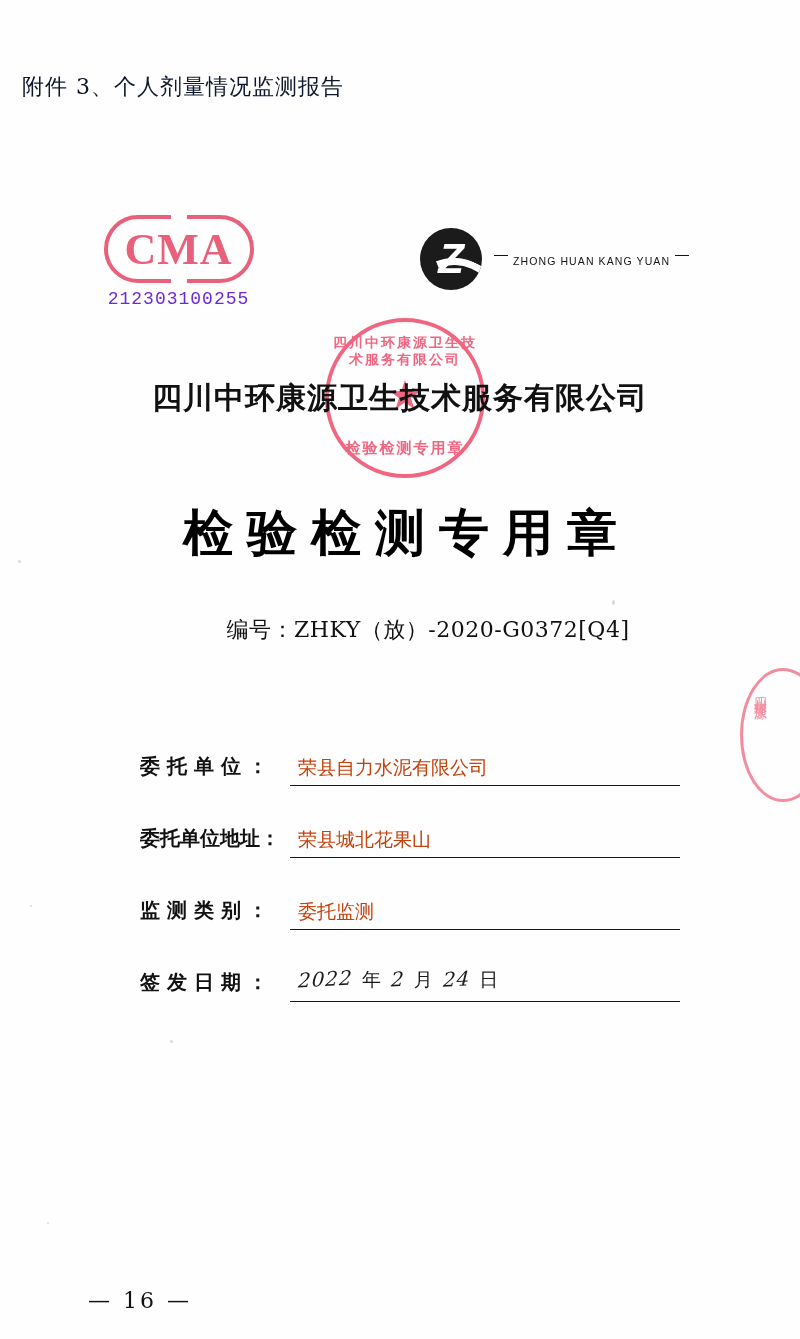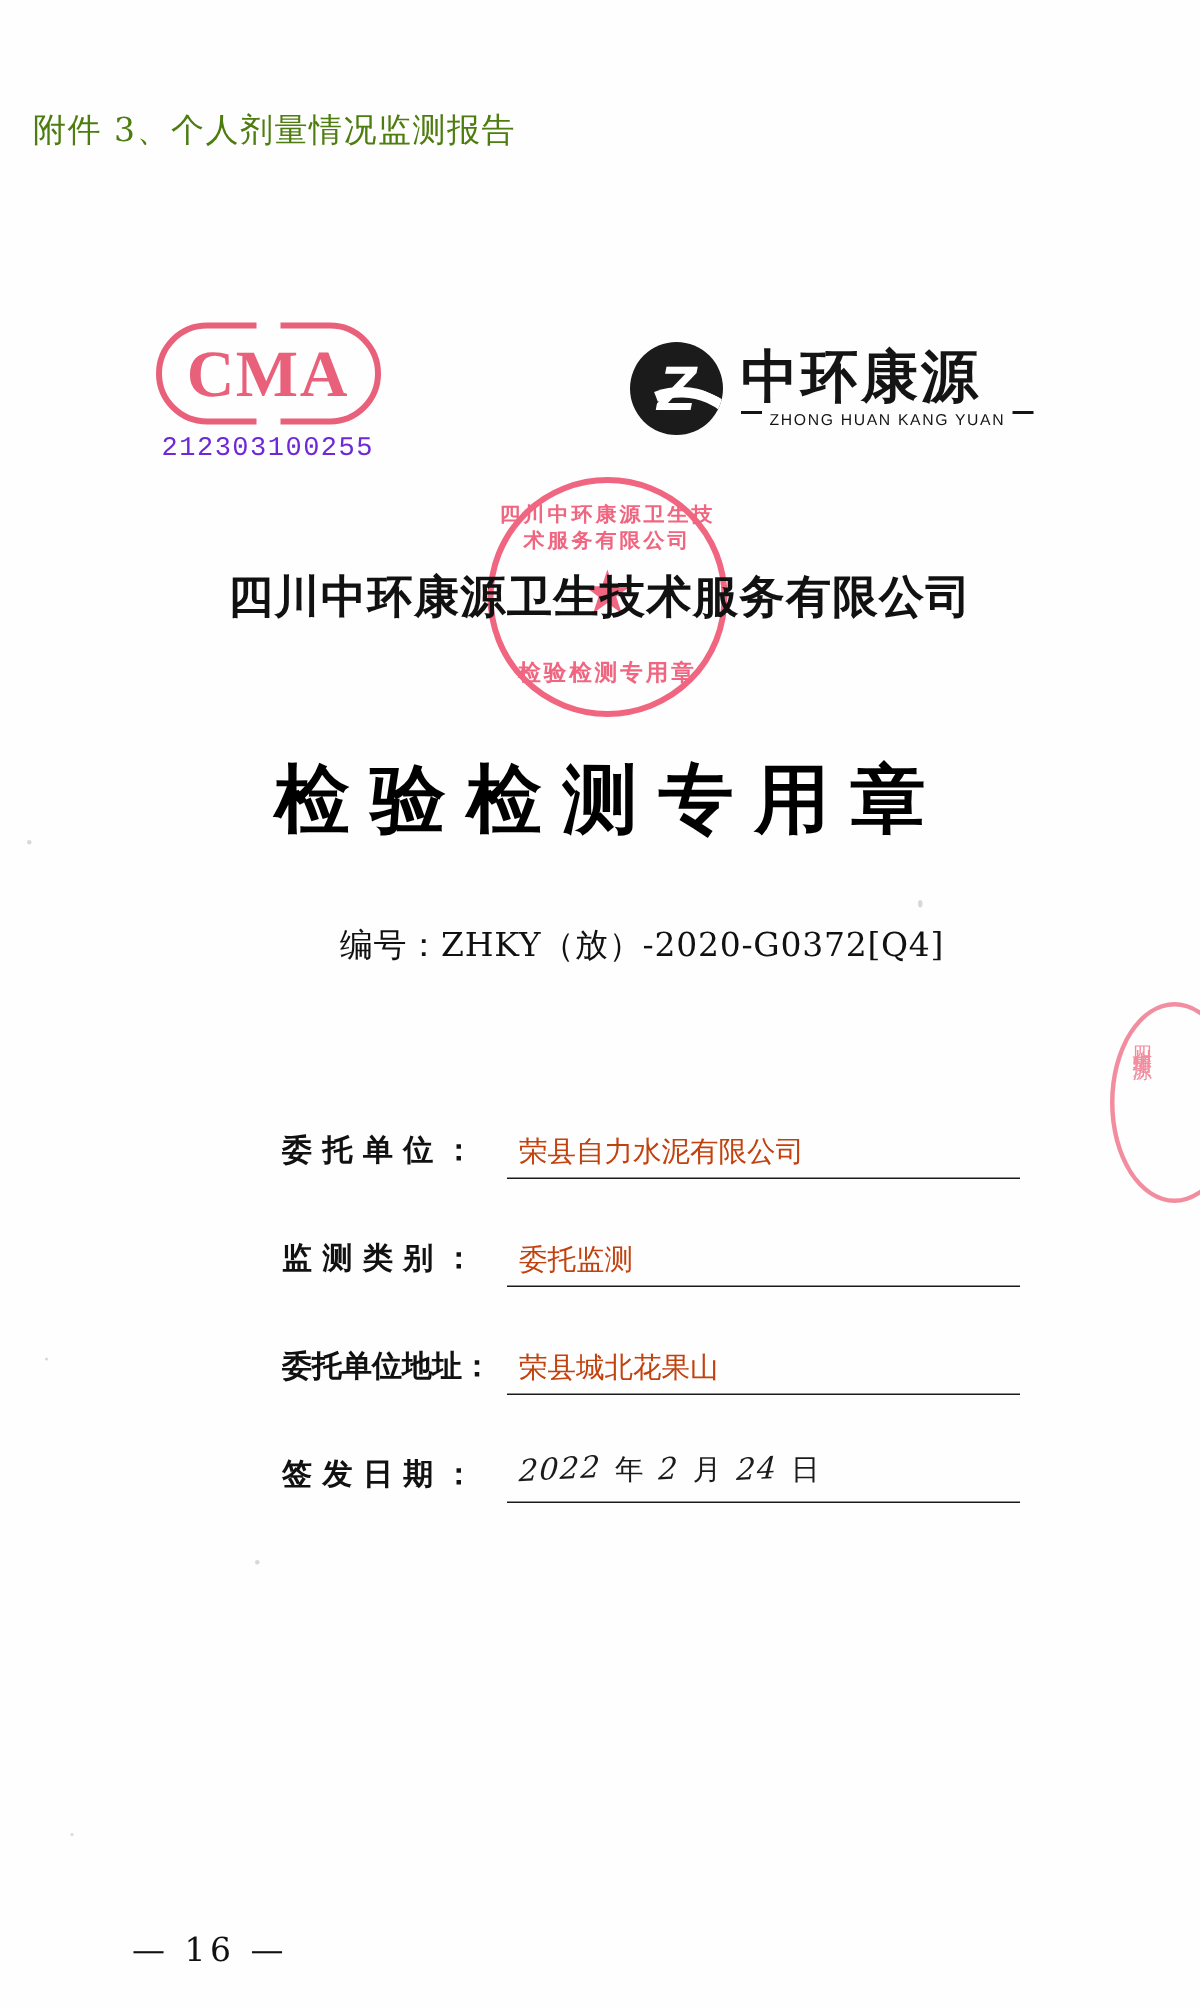--- a/index.html
+++ b/index.html
@@ -26,21 +26,21 @@
     border-radius: 50%;
     pointer-events: none;
   }
 
   .attachment-line {
     position: absolute;
     top: 72px;
     left: 22px;
     font-size: 22px;
     letter-spacing: 1px;
-    color: #4d7c0f;
+    color: #0f172a;
     font-family: "DejaVu Serif", "Liberation Serif", serif;
     white-space: nowrap;
   }
 
   
   .cma-block {
     position: absolute;
     top: 215px;
     left: 96px;
     width: 165px;
@@ -267,21 +267,20 @@
   
   .fields {
     position: absolute;
     top: 745px;
     left: 140px;
     width: 540px;
   }
   .field-row {
     position: relative;
     height: 72px;
-    margin-left: 48px;
   }
   .field-label {
     position: absolute;
     left: 0;
     top: 8px;
     font-family: "DejaVu Serif", "Liberation Serif", serif;
     font-size: 20px;
     font-weight: bold;
     color: #111;
     white-space: nowrap;
@@ -358,21 +357,20 @@
     </div>
     <div class="cma-number">212303100255</div>
   </div>
 
   <div class="logo-block">
     <div class="logo-mark">
       <div class="z">Z</div>
       <div class="swoosh"></div>
     </div>
     <div class="logo-text">
-      <div class="logo-cn">中环康源</div>
       <div class="logo-en">
         <span class="bar left"></span>
         <span>ZHONG HUAN KANG YUAN</span>
         <span class="bar right"></span>
       </div>
     </div>
   </div>
 
   <div class="stamp">
     <div class="arc-top">四川中环康源卫生技术服务有限公司</div>
@@ -392,28 +390,28 @@
 
   <div class="fields">
 
     <div class="field-row">
       <div class="field-label">委 托 单 位 ：</div>
       <div class="field-value">荣县自力水泥有限公司</div>
       <div class="field-rule"></div>
     </div>
 
     <div class="field-row">
+      <div class="field-label">委托单位地址：</div>
+      <div class="field-value">荣县城北花果山</div>
+      <div class="field-rule"></div>
+    </div>
+
+    <div class="field-row">
       <div class="field-label">监 测 类 别 ：</div>
       <div class="field-value">委托监测</div>
-      <div class="field-rule"></div>
-    </div>
-
-    <div class="field-row">
-      <div class="field-label">委托单位地址：</div>
-      <div class="field-value">荣县城北花果山</div>
       <div class="field-rule"></div>
     </div>
 
     <div class="field-row">
       <div class="field-label">签 发 日 期 ：</div>
       <div class="date-hand">
         <span class="hand">2022</span>
         <span>年</span>
         <span class="hand">2</span>
         <span>月</span>

